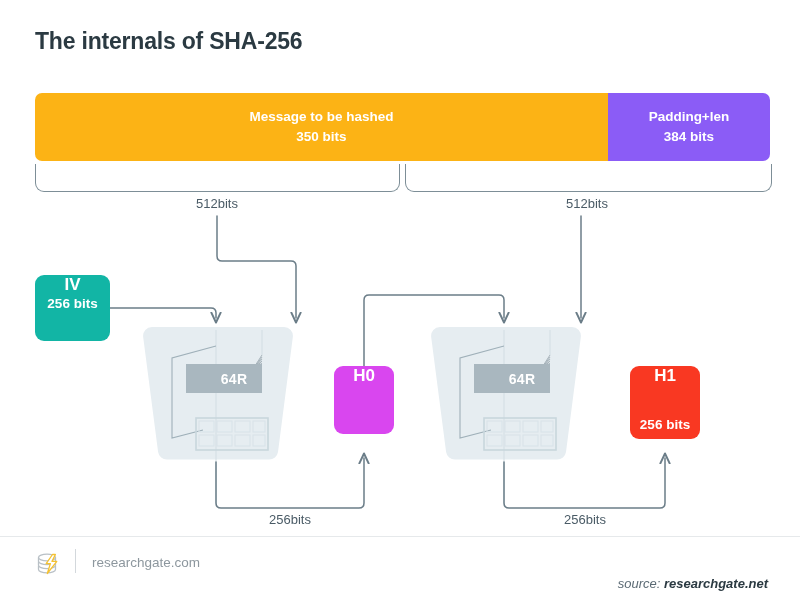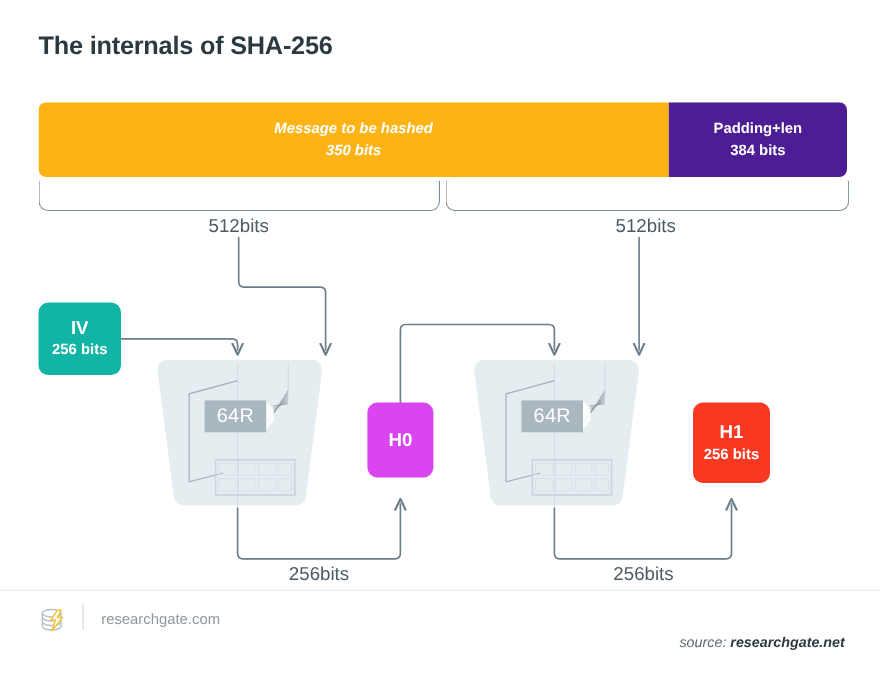--- a/index.html
+++ b/index.html
@@ -25,59 +25,60 @@
     width:735px;height:68px;
     border-radius:7px;overflow:hidden;
     display:flex;
   }
   .bar-seg{
     display:flex;flex-direction:column;
     align-items:center;justify-content:center;
     color:#fff;font-weight:bold;font-size:13.5px;line-height:1.45;
   }
   .bar-msg{background:#FCB315;}
-  .bar-pad{background:#4c1d95;}
+  .bar-pad{background:#8b5cf6;}
 
   
   .bracket{
     position:absolute;
     border:1.4px solid #7d8e97;
     border-top:none;
     border-radius:0 0 9px 9px;
     height:27px;
   }
   .bits-label{
     position:absolute;
-    font-size:17px;color:#4a5b66;
+    font-size:13px;color:#4a5b66;
     text-align:center;
     white-space:nowrap;
   }
 
   
   .wires{position:absolute;left:0;top:0;width:800px;height:614px;}
 
   
   .nodebox{
     position:absolute;
     border-radius:9px;
     display:flex;flex-direction:column;
-    align-items:center;justify-content:center;
+    align-items:center;justify-content:flex-start;
     color:#fff;text-align:center;
   }
   .nodebox .nb-title{font-weight:bold;font-size:17px;line-height:1.2;}
   .nodebox .nb-sub{font-size:13.5px;line-height:1.35;font-weight:bold;}
   .iv-box{background:#12B5A5;}
   .h0-box{background:#d946ef;}
   .h1-box{background:#F93822;}
   .r64{
     position:absolute;
     background:#A9B7BF;
     display:flex;align-items:center;justify-content:center;
-    color:#fff;font-weight:normal;font-size:18px;
+    color:#fff;font-weight:bold;font-size:14px;
     letter-spacing:0.3px;
+    padding-left:20px;
   }
 
   
   .footer-rule{
     position:absolute;left:0;top:536px;width:800px;height:1px;background:#e6e9eb;
   }
   .footer-logo{position:absolute;left:35px;top:551px;}
   .footer-div{
     position:absolute;left:75px;top:549px;width:1px;height:24px;background:#d3d8dc;
   }
@@ -92,21 +93,21 @@
   .footer-src b{font-weight:bold;color:#2b3a42;font-style:italic;}
 </style>
 </head>
 <body>
 
 <div class="page">
 
   <div class="title">The internals of SHA-256</div>
 
   <div class="bar">
-    <div class="bar-seg bar-msg" style="width:615px;font-style:italic;">
+    <div class="bar-seg bar-msg" style="width:615px;">
       <span>Message to be hashed</span>
       <span>350 bits</span>
     </div>
     <div class="bar-seg bar-pad" style="width:174px;">
       <span>Padding+len</span>
       <span>384 bits</span>
     </div>
   </div>
 
   <div class="bracket" style="left:35px;top:164px;width:363px;"></div>
@@ -208,21 +209,21 @@
 
   <div class="nodebox iv-box" style="left:35px;top:275px;width:75px;height:66px;">
     <span class="nb-title">IV</span>
     <span class="nb-sub">256 bits</span>
   </div>
 
   <div class="nodebox h0-box" style="left:334px;top:366px;width:60px;height:68px;">
     <span class="nb-title">H0</span>
   </div>
 
-  <div class="nodebox h1-box" style="left:630px;top:366px;width:70px;height:73px;">
+  <div class="nodebox h1-box" style="left:630px;top:366px;width:70px;height:73px;gap:30px;">
     <span class="nb-title">H1</span>
     <span class="nb-sub">256 bits</span>
   </div>
 
   <div class="bits-label" style="left:230px;top:512px;width:120px;">256bits</div>
   <div class="bits-label" style="left:525px;top:512px;width:120px;">256bits</div>
 
   <div class="footer-rule"></div>
 
   <div class="footer-logo">

